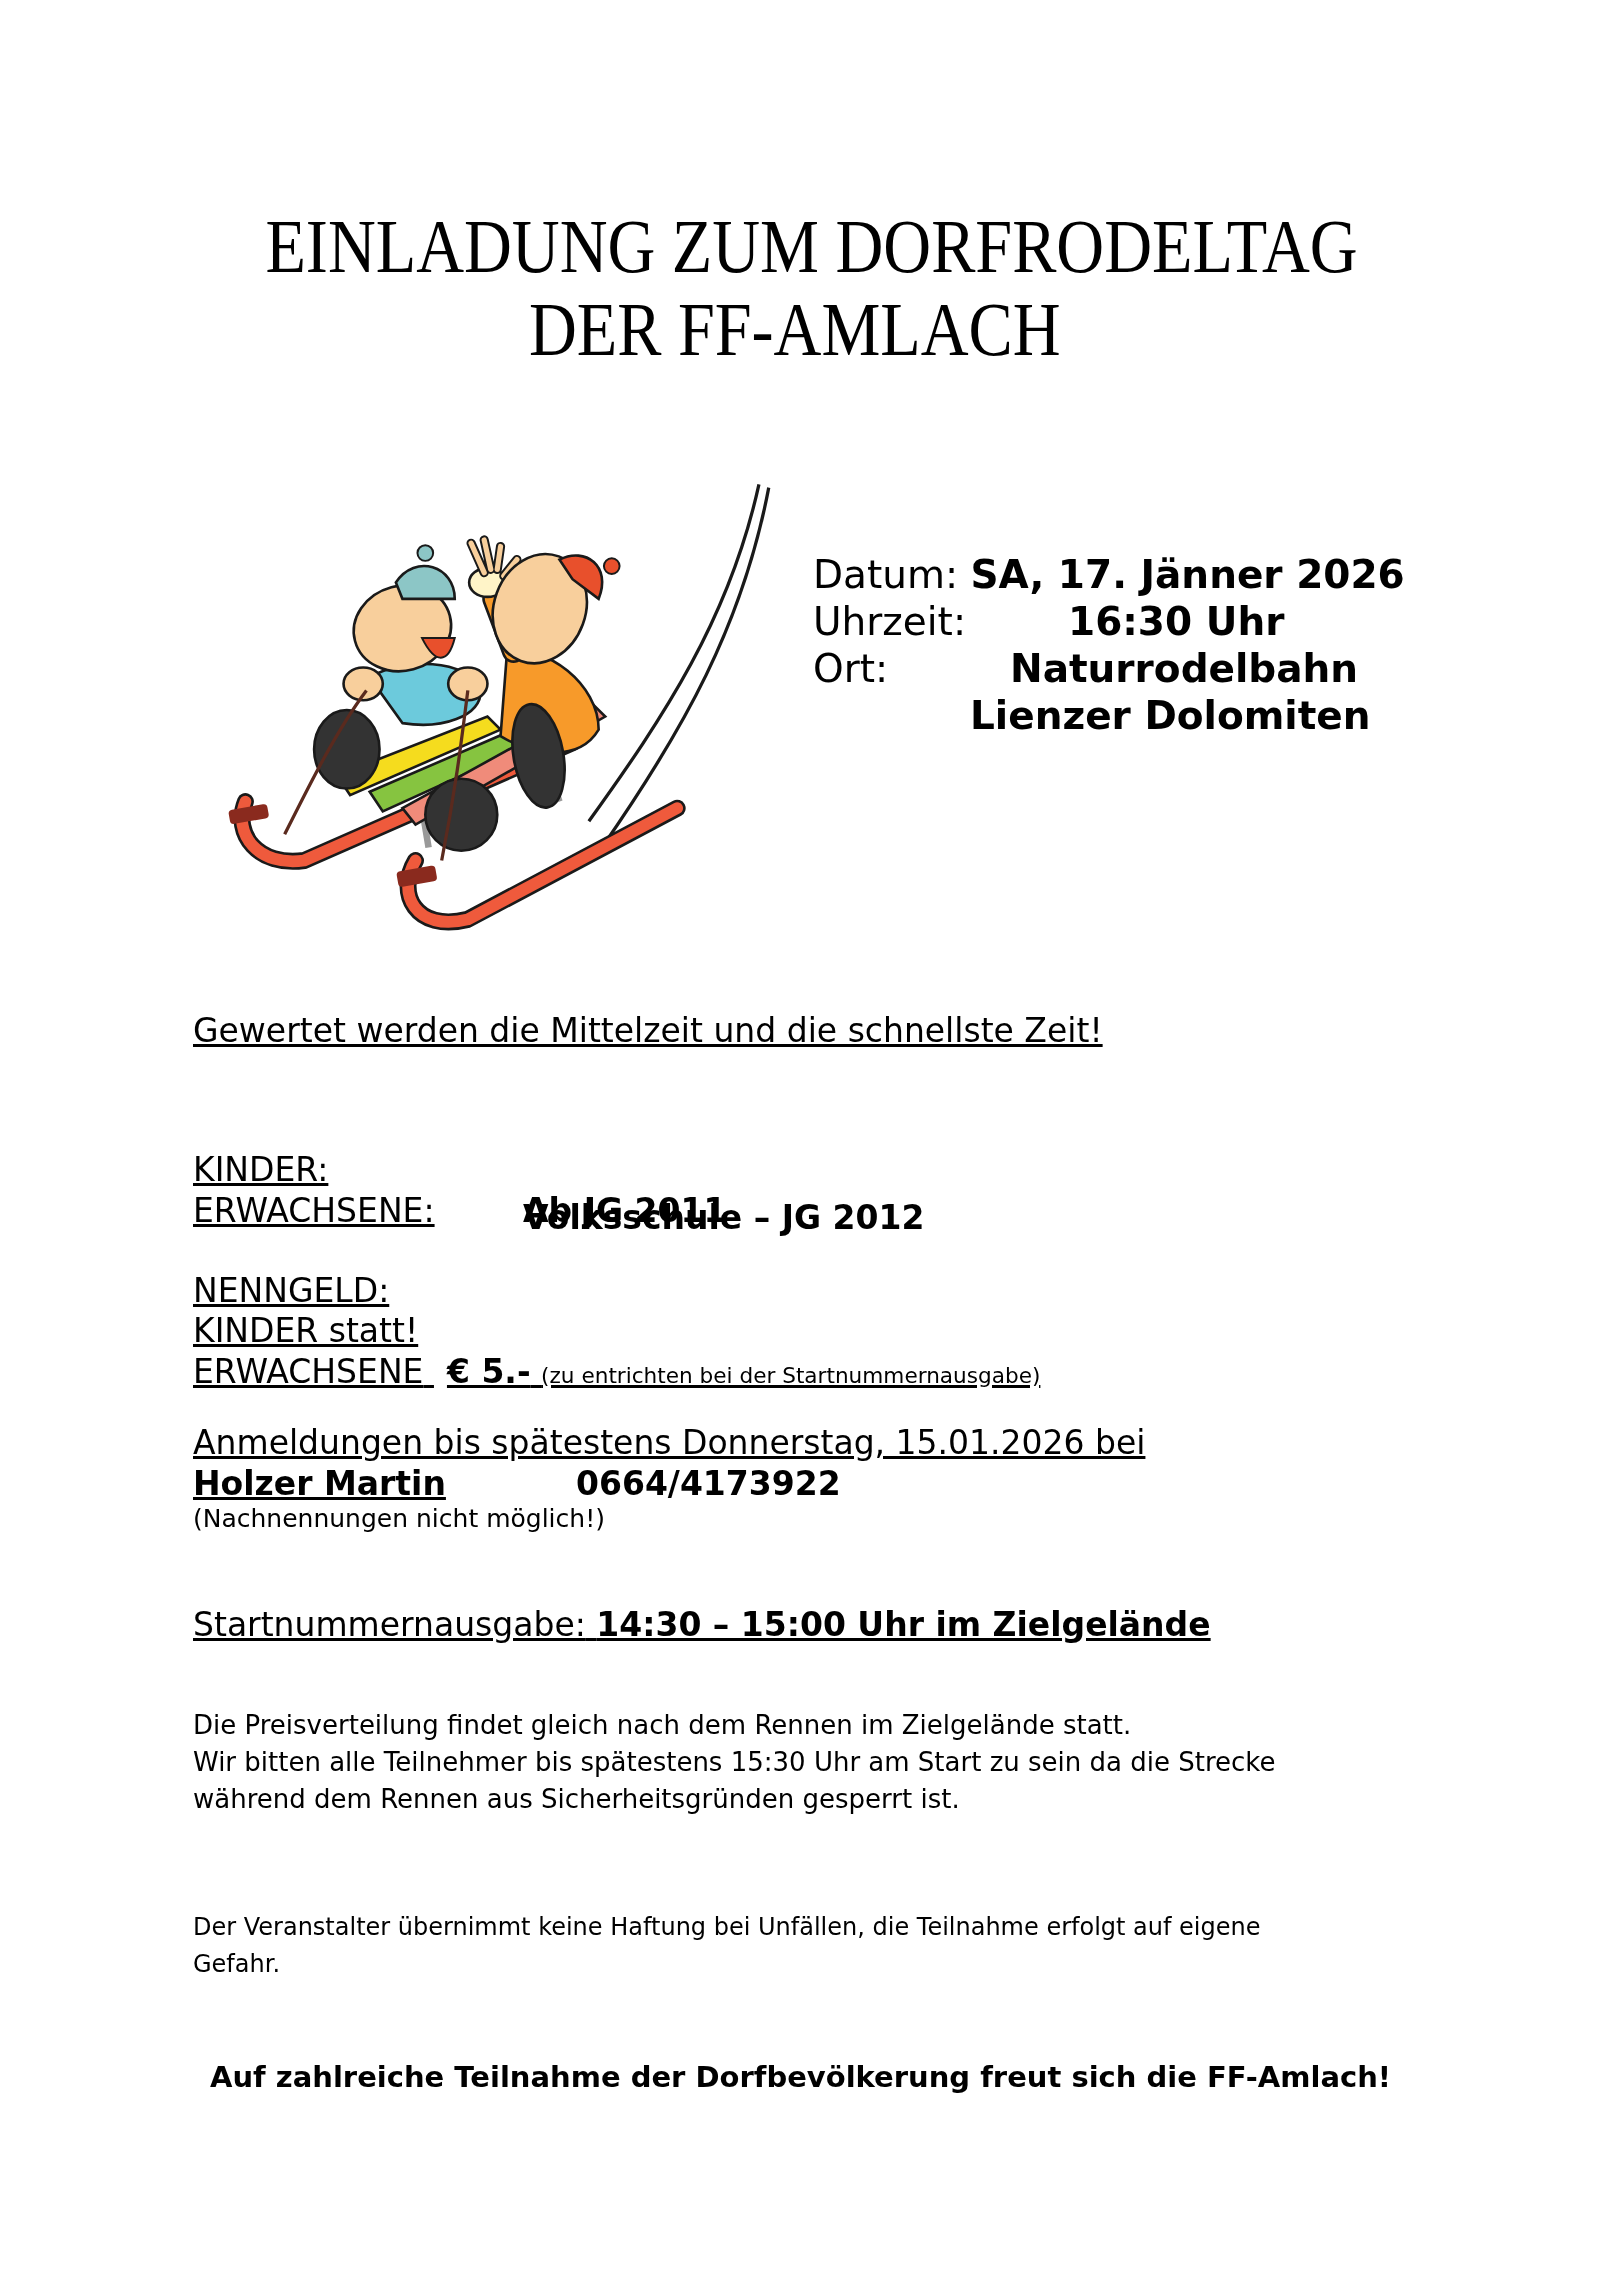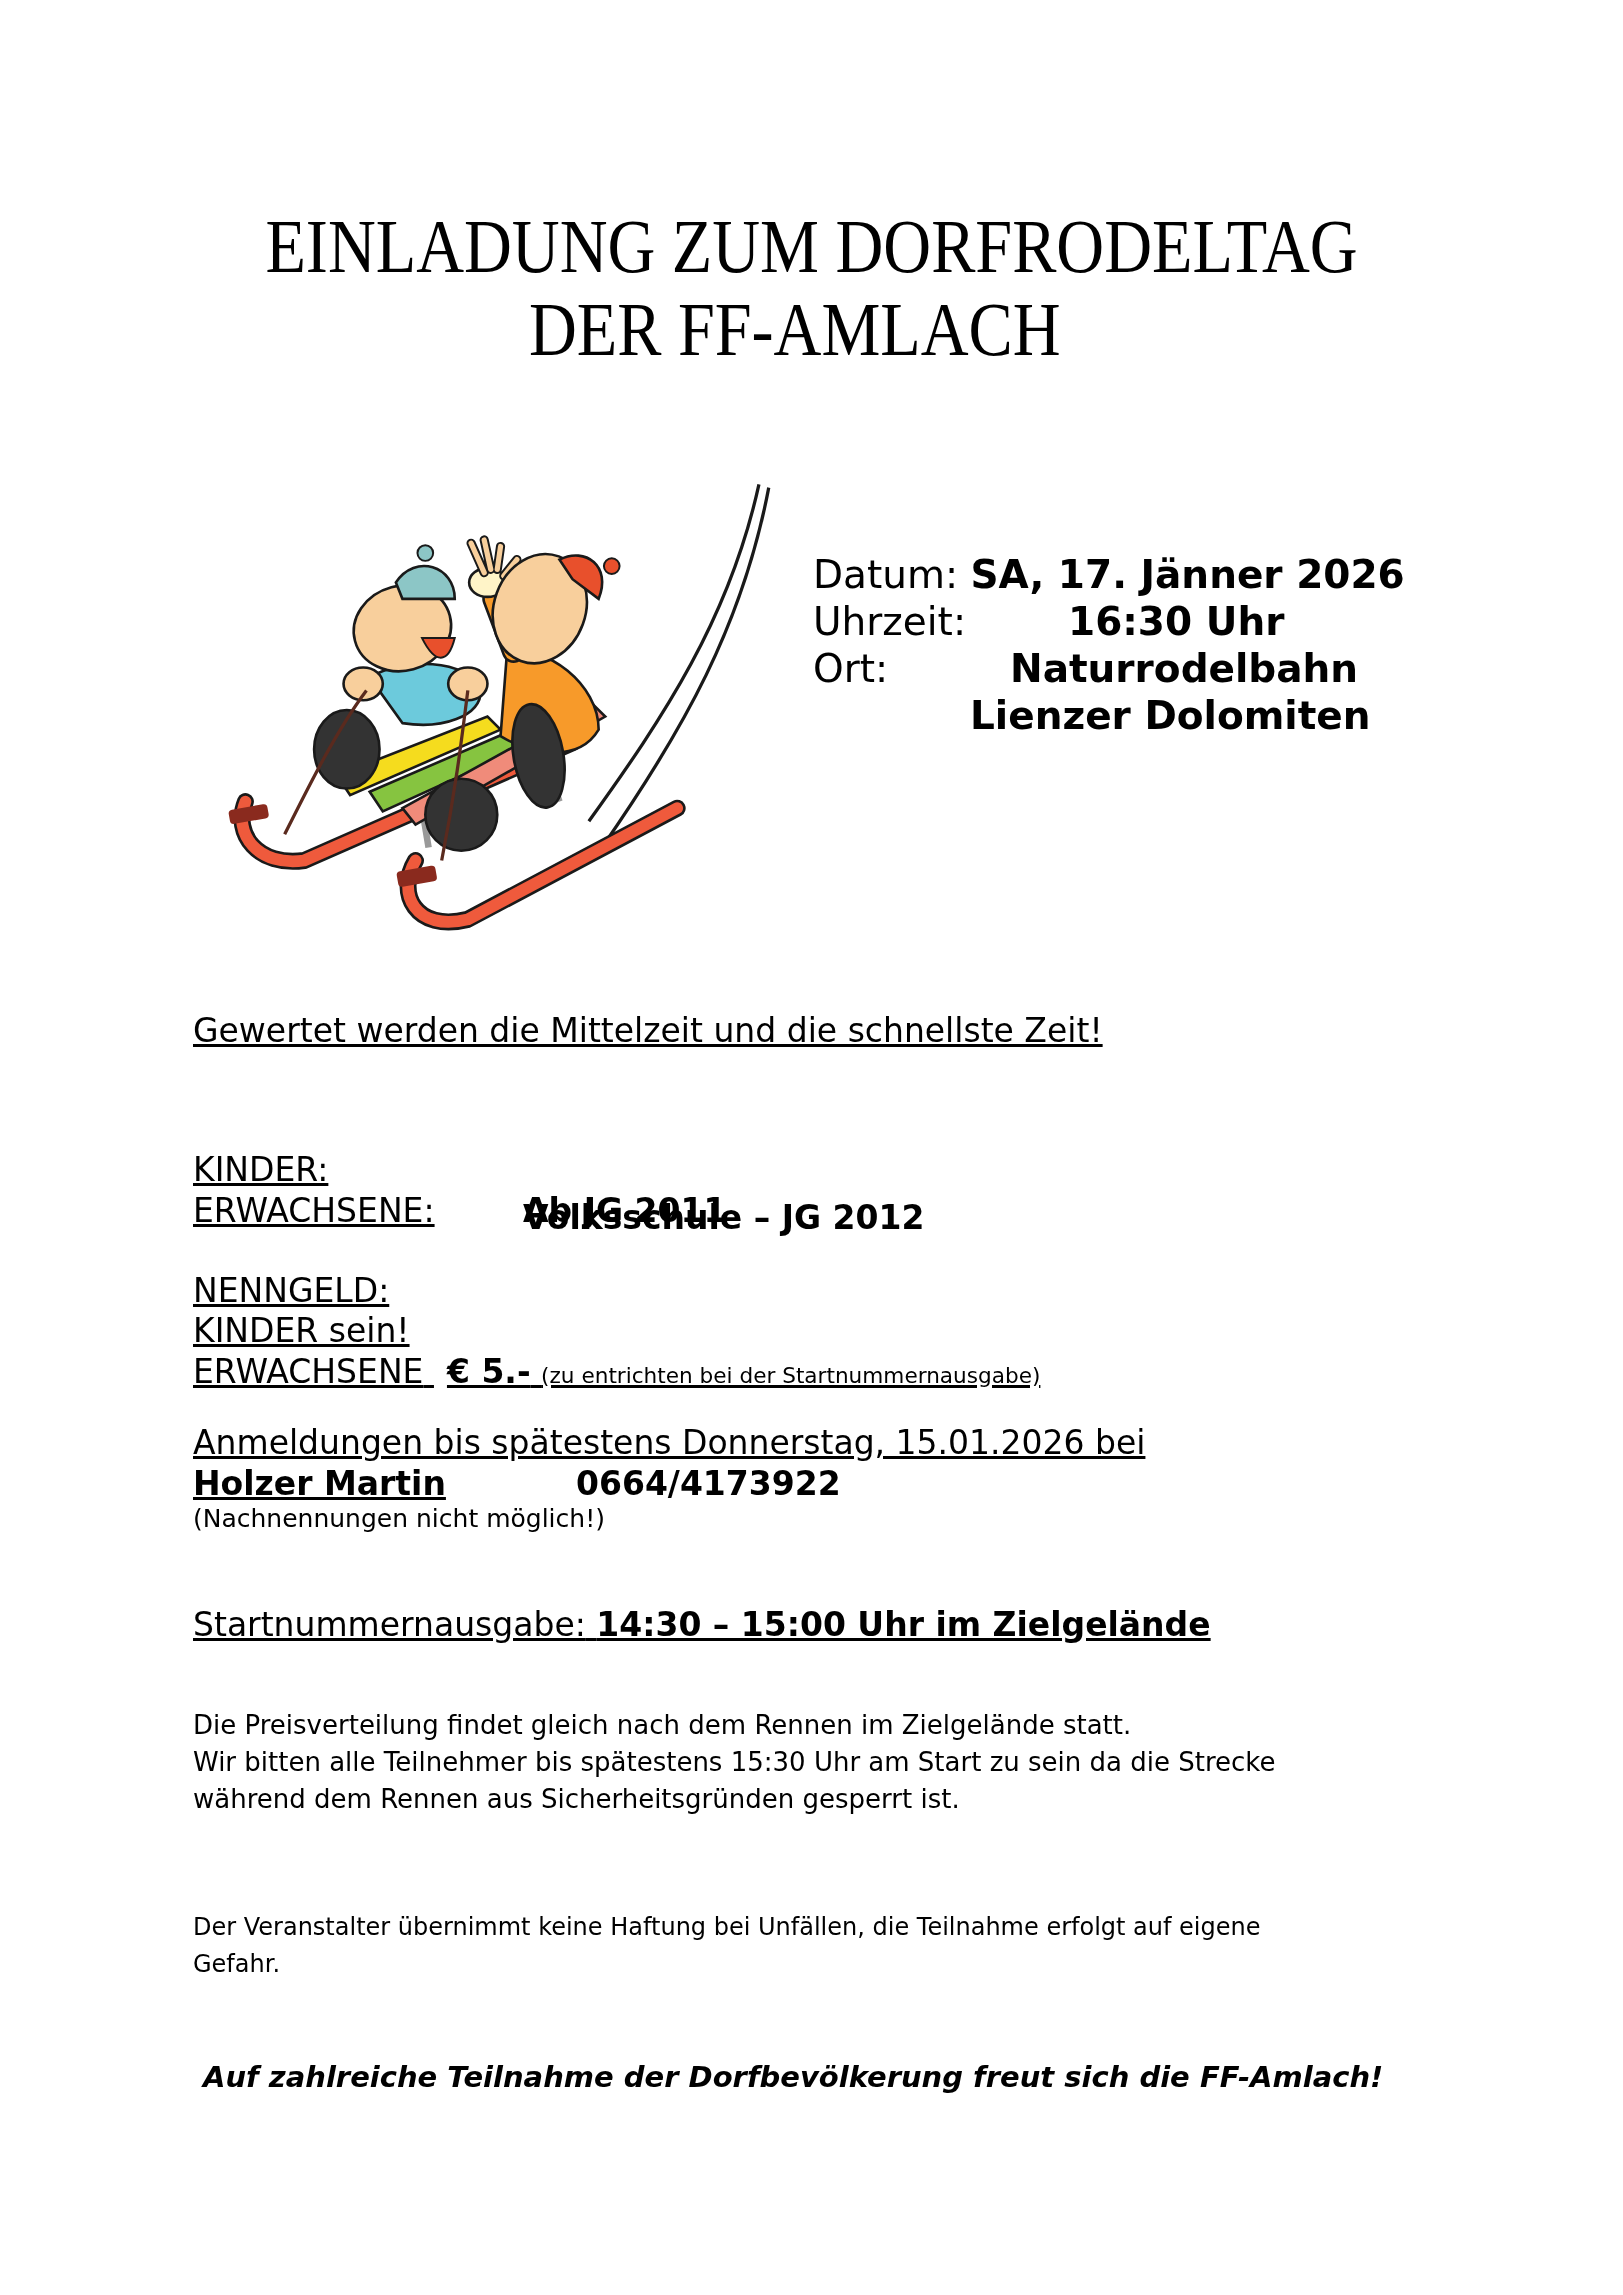--- a/index.html
+++ b/index.html
@@ -104,21 +104,21 @@
 <div class="abs sans body48" style="left:193px; top:1150px;">
   <span>KINDER:</span>
   <span class="b" style="position:absolute; left:330px;margin-top:48px;">Volksschule – JG 2012</span>
 </div>
 <div class="abs sans body48" style="left:193px; top:1191px;">
   <span>ERWACHSENE:</span>
   <span class="b" style="position:absolute; left:330px;">Ab JG 2011</span>
 </div>
 
 <div class="abs sans body48" style="left:193px; top:1271px;">NENNGELD:</div>
-<div class="abs sans body48" style="left:193px; top:1311px;">KINDER sein!</div>
+<div class="abs sans body48" style="left:193px; top:1311px;">KINDER statt!</div>
 <div class="abs sans body48" style="left:193px; top:1352px;">
   <span>ERWACHSENE</span>
   <span class="b" style="margin-left:13px;">€ 5.-</span>
   <span class="small34">(zu entrichten bei der Startnummernausgabe)</span>
 </div>
 
 <div class="abs sans body48" style="left:193px; top:1423px;">Anmeldungen bis spätestens Donnerstag, 15.01.2026 bei</div>
 <div class="abs sans body48 b" style="left:193px; top:1464px;">
   <span>Holzer Martin</span>
   <span style="position:absolute; left:383px;">0664/4173922</span>
@@ -134,14 +134,14 @@
   <div>Die Preisverteilung findet gleich nach dem Rennen im Zielgelände statt.</div>
   <div>Wir bitten alle Teilnehmer bis spätestens 15:30 Uhr am Start zu sein da die Strecke</div>
   <div>während dem Rennen aus Sicherheitsgründen gesperrt ist.</div>
 </div>
 
 <div class="abs sans" style="left:193px; top:1909px; font-size:24px; line-height:37px;">
   <div>Der Veranstalter übernimmt keine Haftung bei Unfällen, die Teilnahme erfolgt auf eigene</div>
   <div>Gefahr.</div>
 </div>
 
-<div class="abs sans b" style="left:203px; top:2059px; font-size:29px; line-height:37px;font-style:italic;">Auf zahlreiche Teilnahme der Dorfbevölkerung freut sich die FF-Amlach!</div>
+<div class="abs sans b" style="left:210px; top:2059px; font-size:29px; line-height:37px;">Auf zahlreiche Teilnahme der Dorfbevölkerung freut sich die FF-Amlach!</div>
 
 
 </body></html>

